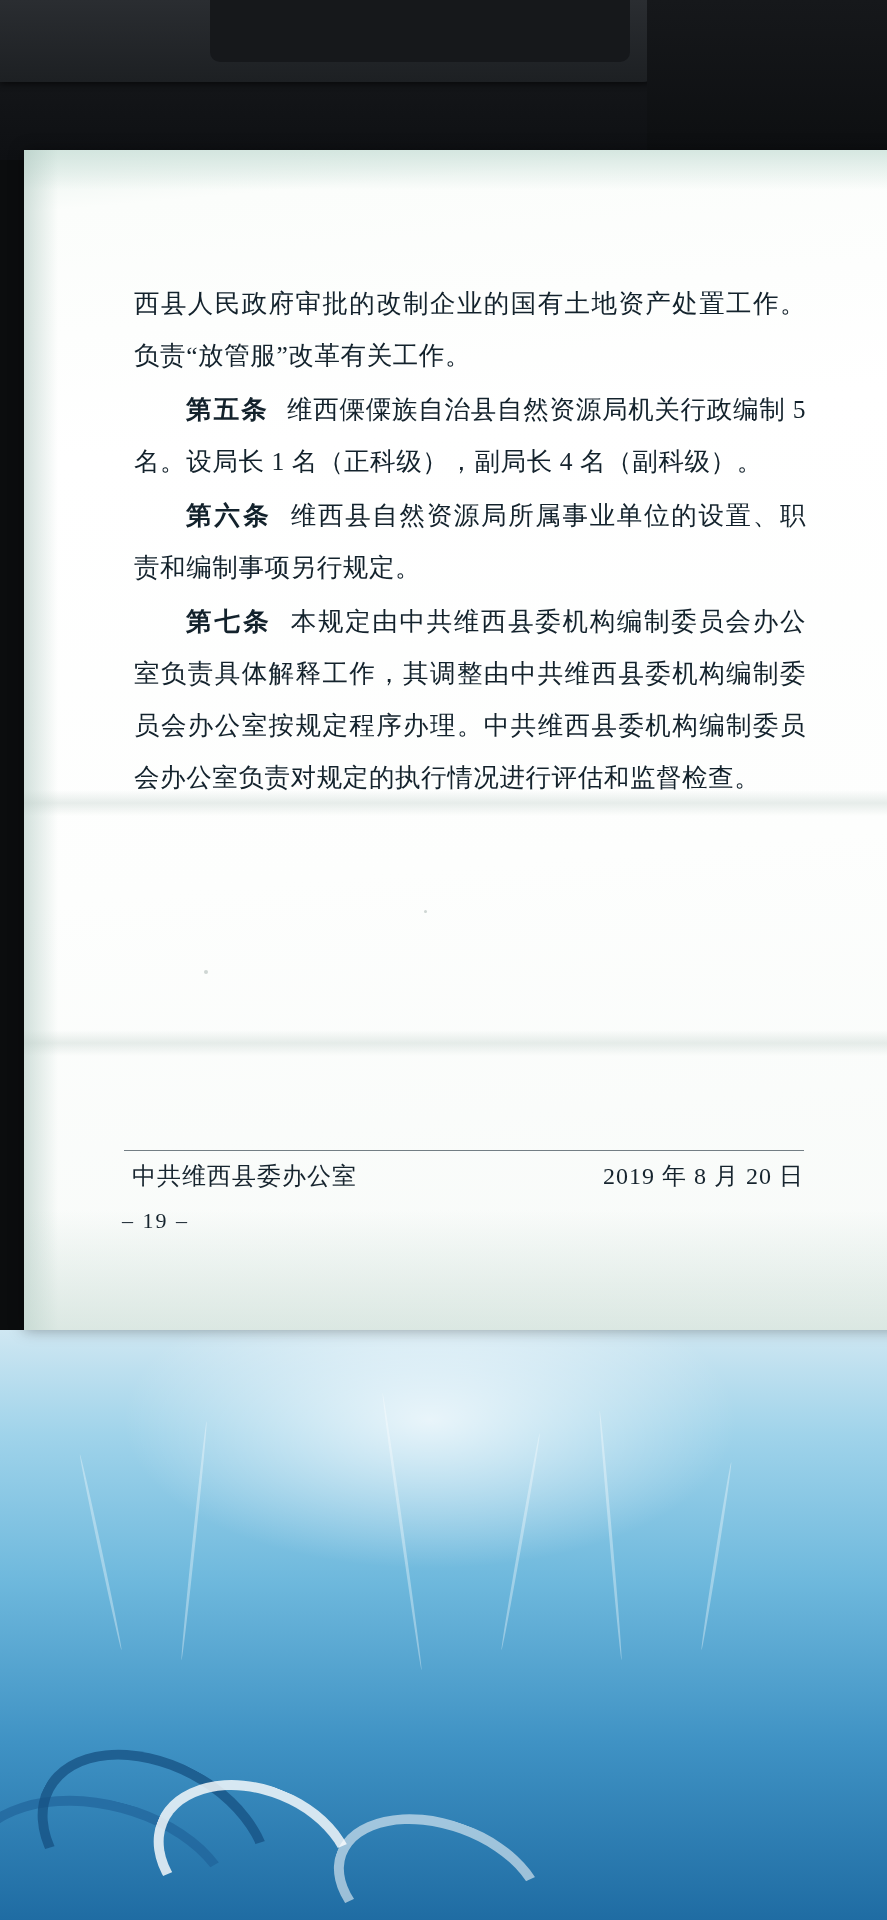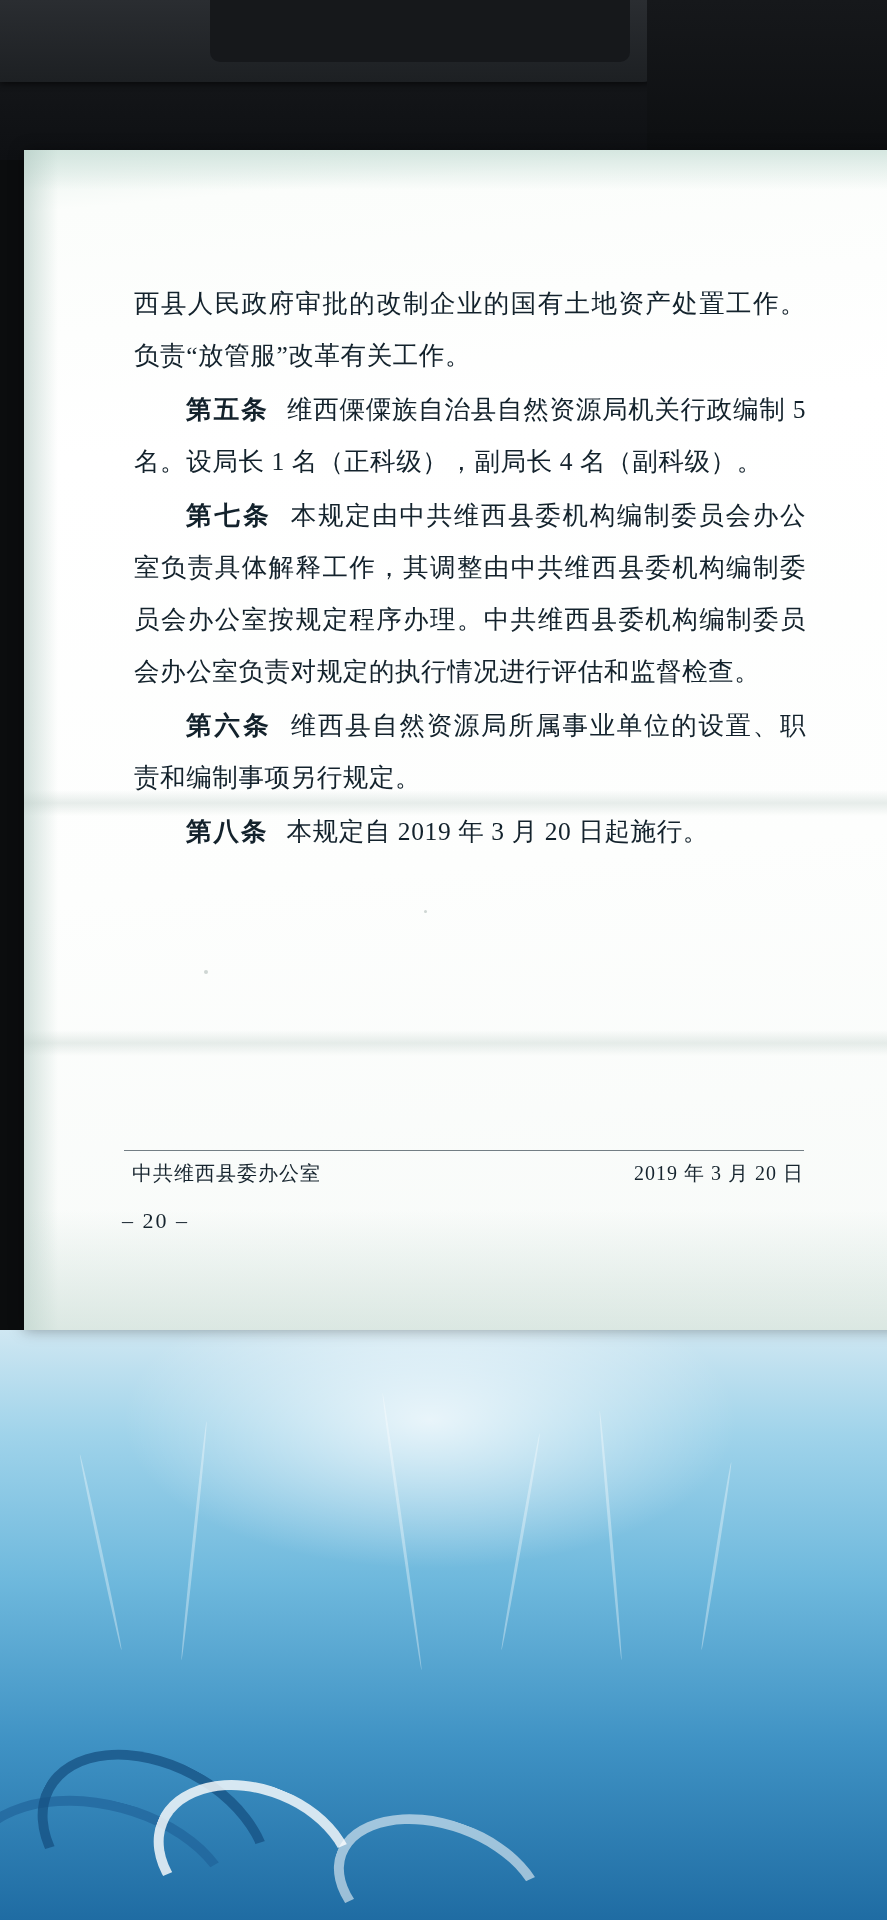--- a/index.html
+++ b/index.html
@@ -164,21 +164,21 @@
     opacity: .75;
   }
   .footer-row {
     position: absolute;
     left: 108px;
     top: 1010px;
     width: 672px;
     display: flex;
     justify-content: space-between;
     align-items: flex-start;
-    font-size: 20px;
+    font-size: 24px;
     color: #16242e;
     letter-spacing: 1px;
     font-family: "Liberation Serif", "DejaVu Serif", serif;
   }
   .page-number {
     position: absolute;
     left: 98px;
     top: 1058px;
     font-size: 22px;
     color: #16242e;
@@ -230,34 +230,31 @@
 
       <p>
         <span>西县人民政府审批的改制企业的国有土地资产处置工作。负责“放管服”改革有关工作。</span>
       </p>
 
       <p class="indent">
         <span class="art-label">第五条</span><span class="gap-sm"></span><span>维西傈僳族自治县自然资源局机关行政编制 5 名。设局长 1 名（正科级），副局长 4 名（副科级）。</span>
       </p>
 
       <p class="indent">
+        <span class="art-label">第六条</span><span class="gap-sm"></span><span>维西县自然资源局所属事业单位的设置、职责和编制事项另行规定。</span>
+      </p>
+
+      <p class="indent">
         <span class="art-label">第七条</span><span class="gap-sm"></span><span>本规定由中共维西县委机构编制委员会办公室负责具体解释工作，其调整由中共维西县委机构编制委员会办公室按规定程序办理。中共维西县委机构编制委员会办公室负责对规定的执行情况进行评估和监督检查。</span>
       </p>
 
-      <p class="indent">
-        <span class="art-label">第六条</span><span class="gap-sm"></span><span>维西县自然资源局所属事业单位的设置、职责和编制事项另行规定。</span>
-      </p>
-
-      <p class="indent">
-        <span class="art-label">第八条</span><span class="gap-sm"></span><span>本规定自 2019 年 3 月 20 日起施行。</span>
-      </p>
 
     </div>
 
     <div class="footer-rule"></div>
     <div class="footer-row">
       <span>中共维西县委办公室</span>
-      <span>2019 年 3 月 20 日</span>
+      <span>2019 年 8 月 20 日</span>
     </div>
-    <div class="page-number">– 20 –</div>
+    <div class="page-number">– 19 –</div>
   </div>
 
 </div>
 
 </body></html>

